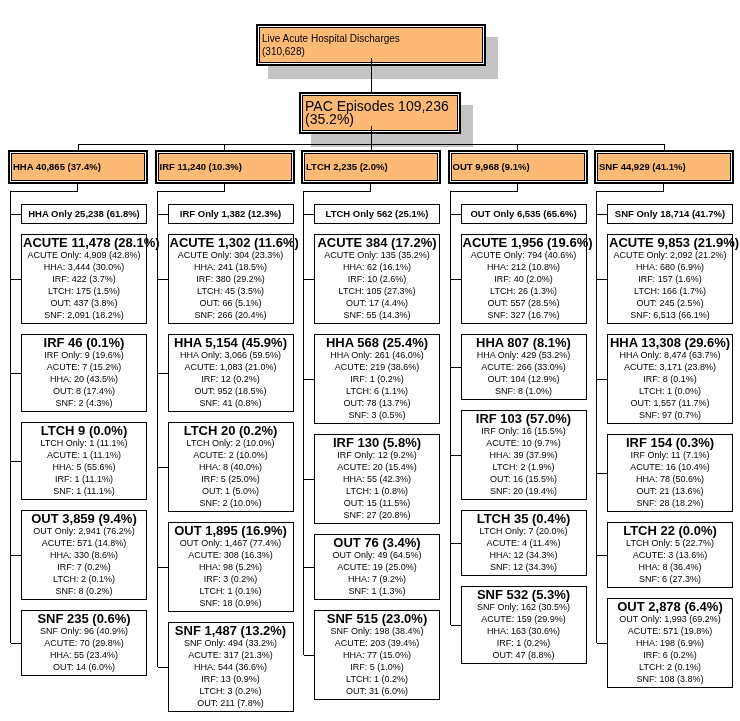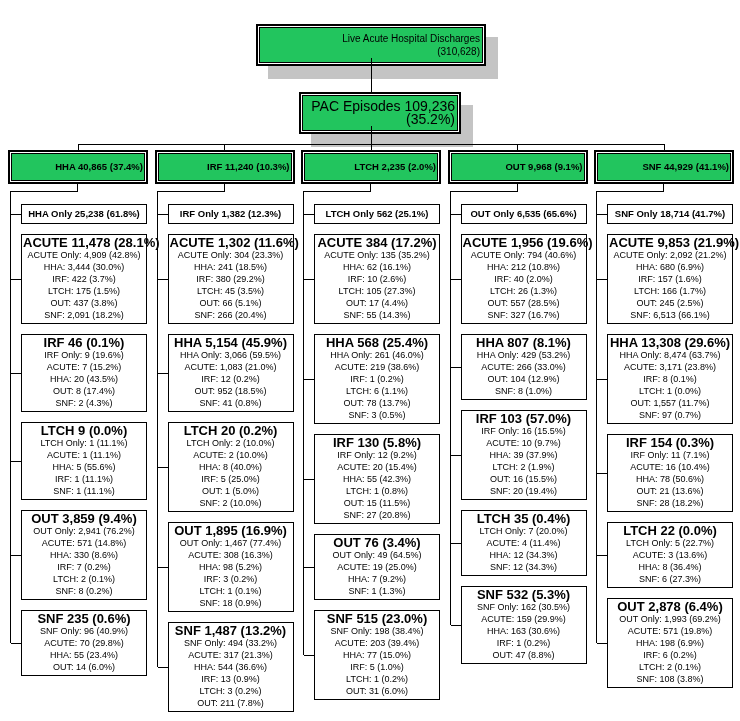--- a/index.html
+++ b/index.html
@@ -3,21 +3,21 @@
 <meta charset="utf-8">
 <style>
   * { box-sizing: border-box; margin: 0; padding: 0; }
   html,body { background:#fff; }
   .canvas{
     position:relative; width:740px; height:721px; background:#ffffff;
     font-family:"Liberation Sans", sans-serif; color:#000;
   }
   
   .dbl{ border:2px solid #000; padding:1px; background:#fff; }
-  .dbl .inner{ border:1px solid #000; padding:4px 2px; text-align:right; background:#22c55e; }
+  .dbl .inner{ border:1px solid #000; padding:4px 2px; text-align:left; background:#fdba74; }
   .root-box{ position:absolute; top:24px; left:256px; width:230px;
     box-shadow:12px 13px 0 #c4c4c4; font-size:10px; line-height:13px; }
   .pac-box{ position:absolute; top:92px; left:299px; width:162px;
     box-shadow:12px 13px 0 #c4c4c4; font-size:14px; line-height:13px; }
   
   .vline{ position:absolute; width:0; border-left:1px solid #000; }
   .v1{ left:371px; top:58px; height:34px; }
   .v2{ left:371px; top:126px; height:19px; }
   .columns{ position:absolute; top:144px; left:8px; width:726px;
     display:flex; justify-content:space-between; }

